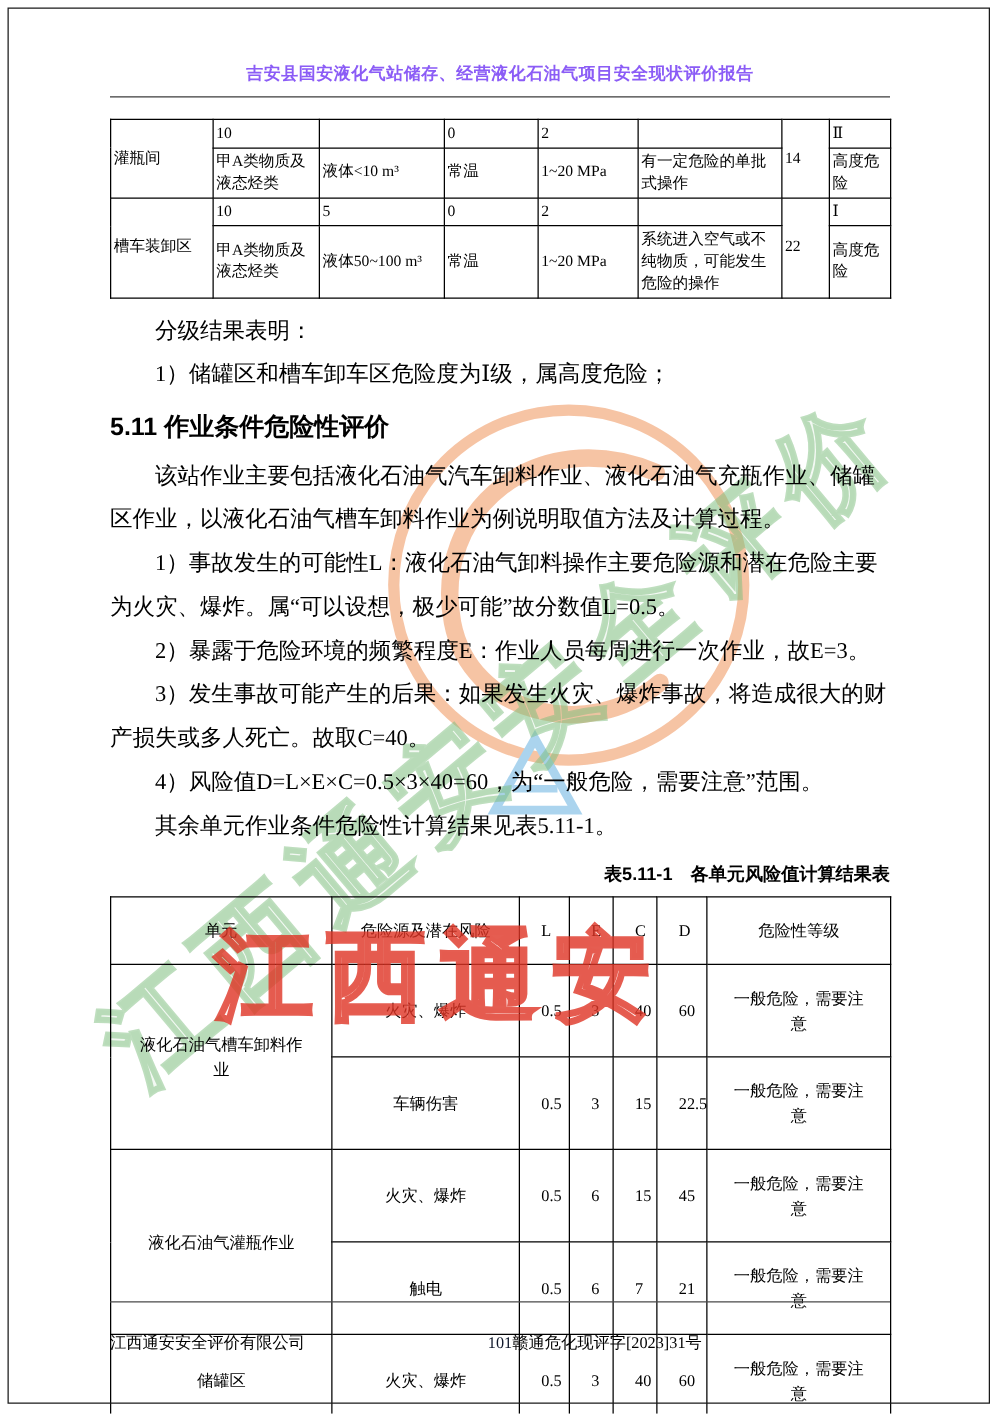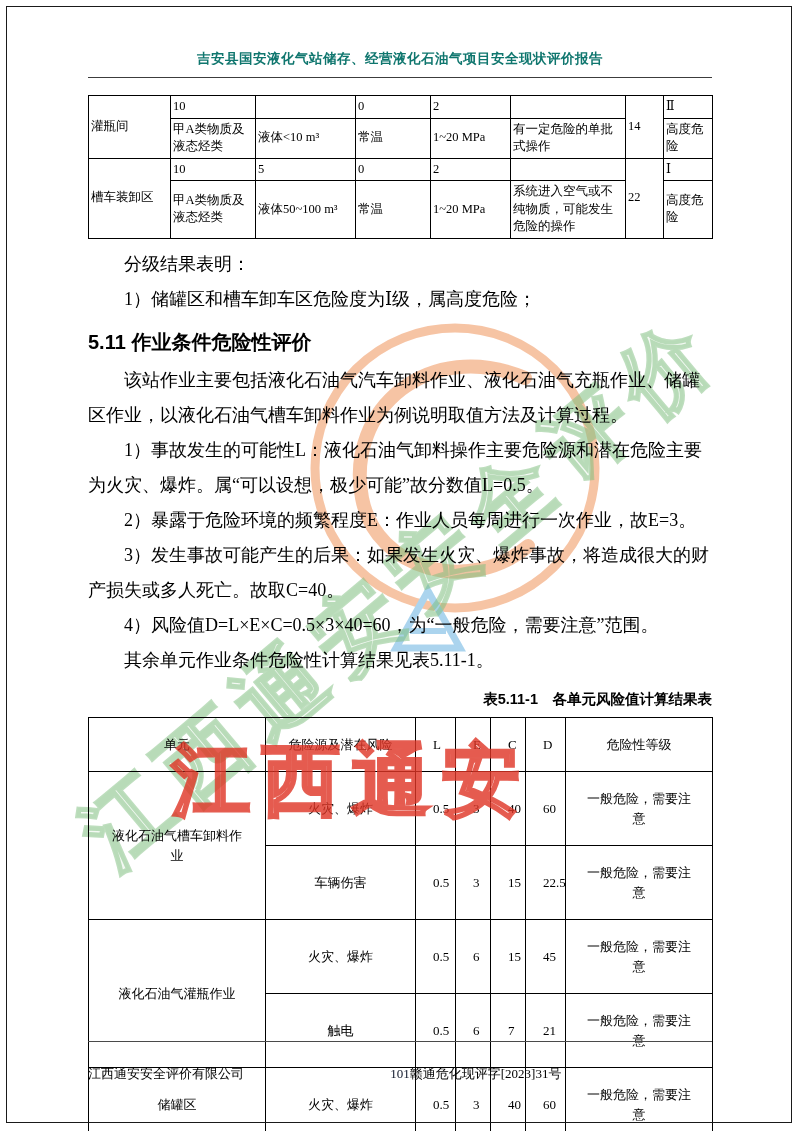--- a/index.html
+++ b/index.html
@@ -32,21 +32,21 @@
     font-family: Liberation Serif, serif;
     font-size: 78px; font-weight: bold; letter-spacing: 12px; white-space: nowrap;
     color: rgba(255,80,60,0.06);
     -webkit-text-stroke: 3px rgba(222,52,38,0.8);
   }
   .wm-seal { position: absolute; left: 290px; top: 303px; opacity: 0.5; }
 
   
   .content { position: absolute; left: 88px; top: 50px; width: 624px; z-index: 1; }
   .doc-header {
-    text-align: center; color: #0f766e; font-weight: bold; font-size: 13.5px;
+    text-align: center; color: #8b5cf6; font-weight: bold; font-size: 13.5px;
     letter-spacing: 0.5px; padding-bottom: 9px; border-bottom: 1px solid #3c3c3c;
   }
 
   table { border-collapse: collapse; table-layout: fixed; width: 624px; background: transparent; }
   .t1 { margin-top: 17px; font-size: 12.5px; }
   .t1 td { border: 1px solid #000; text-align: left; vertical-align: middle; padding: 2px; line-height: 1.4; }
   .t1 .r-num td { height: 21px; }
 
   .text-block { margin-top: 8px; }
   .para { font-size: 18px; line-height: 35px; text-indent: 2em; margin: 0; }

